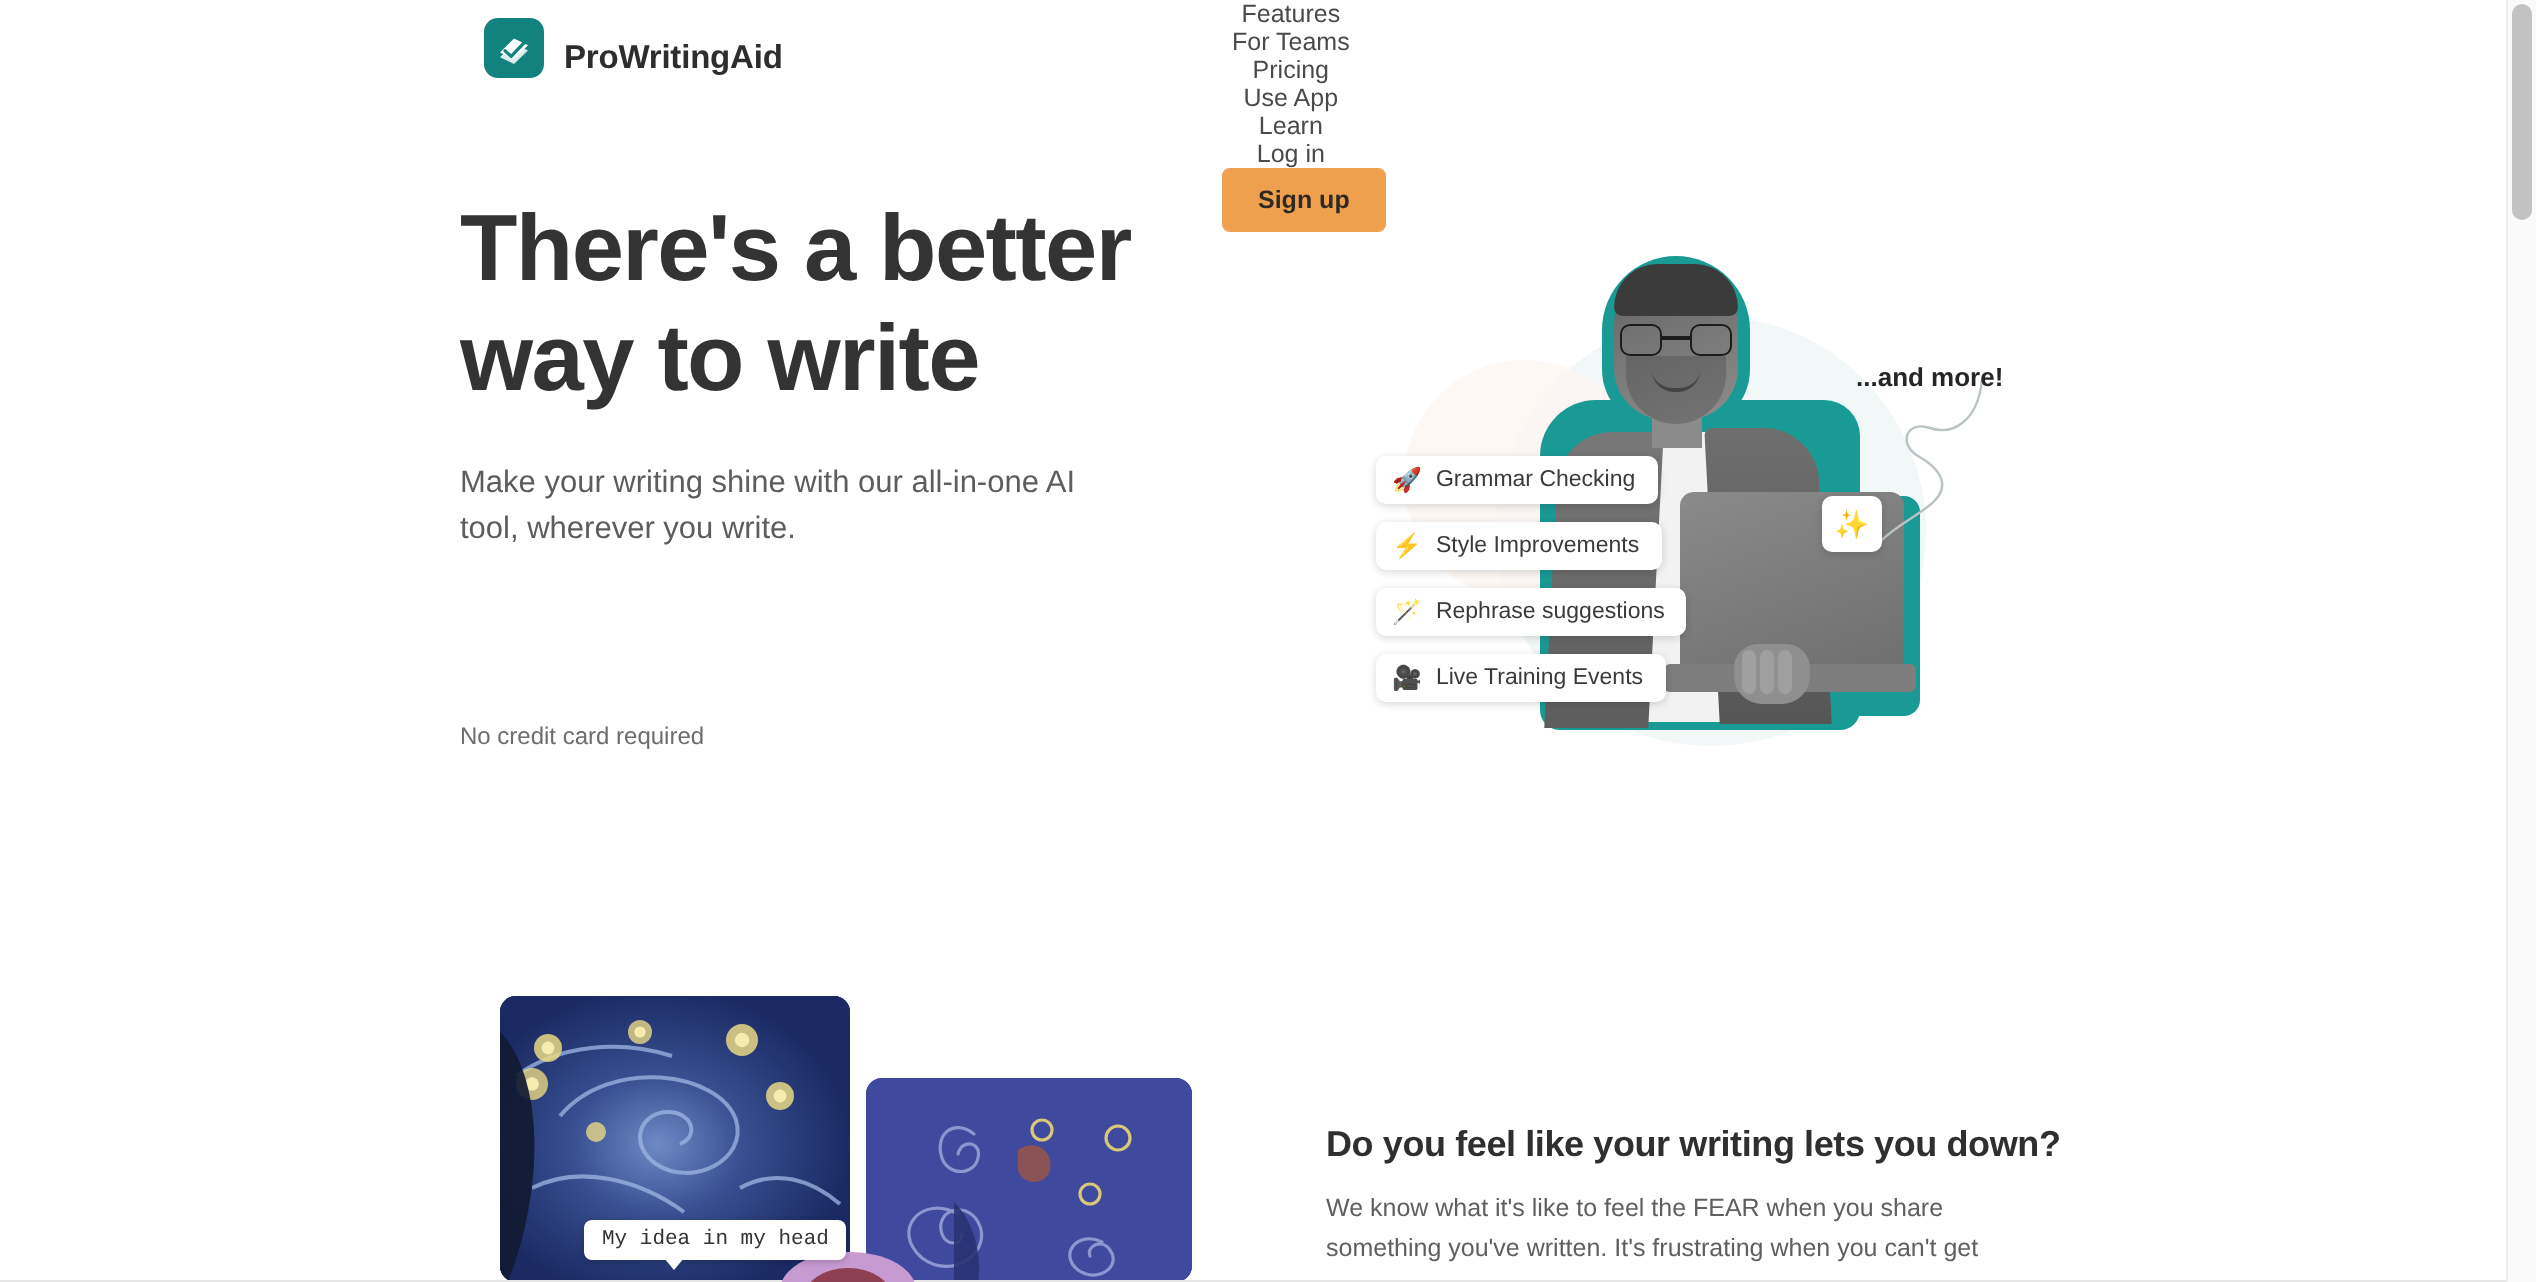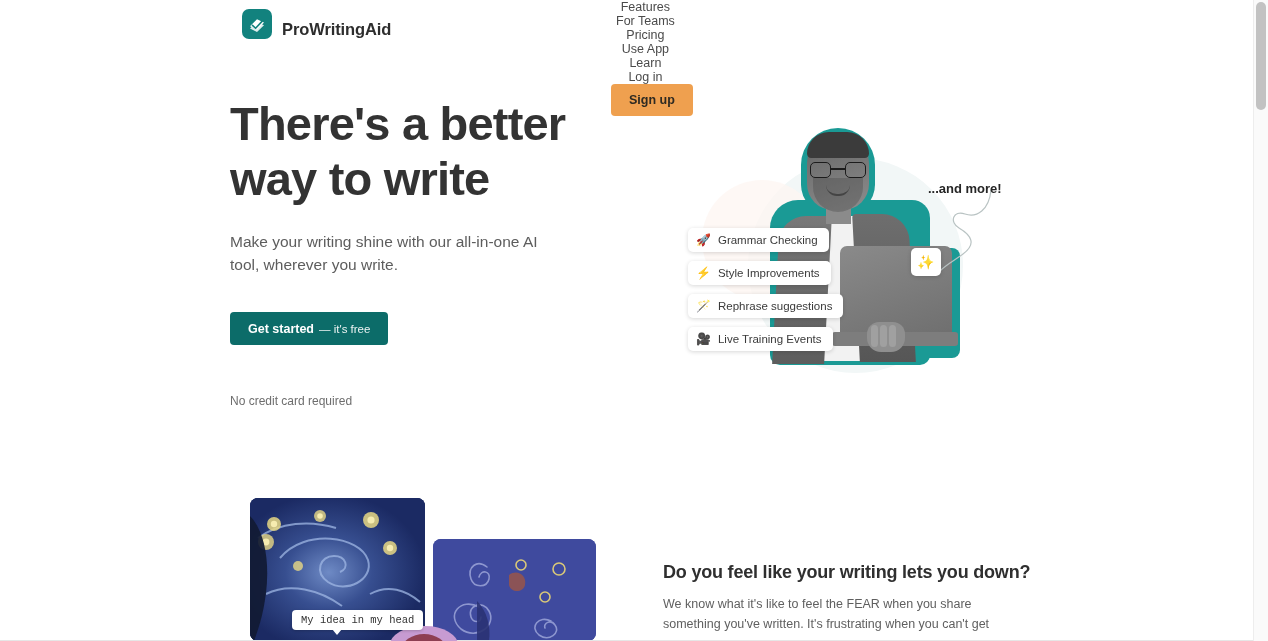--- a/index.html
+++ b/index.html
@@ -534,24 +534,20 @@
       <button class="signup-btn">Sign up</button>
     </nav>
   </div>
 
   <div class="hero">
     <h1 class="hero-title">There's a better
 way to write</h1>
     <p class="hero-sub">Make your writing shine with our all-in-one AI tool, wherever you write.</p>
 
     <div class="hero-cta">
-      <button class="btn-primary">
-        <span>Get started</span>
-        <span class="free-tag">— it's free</span>
-      </button>
     </div>
 
     <div class="no-card">No credit card required</div>
   </div>
 
   <div class="hero-art">
     <div class="art-halo"></div>
     <div class="art-halo2"></div>
 
     <div class="art-teal-head"></div>

